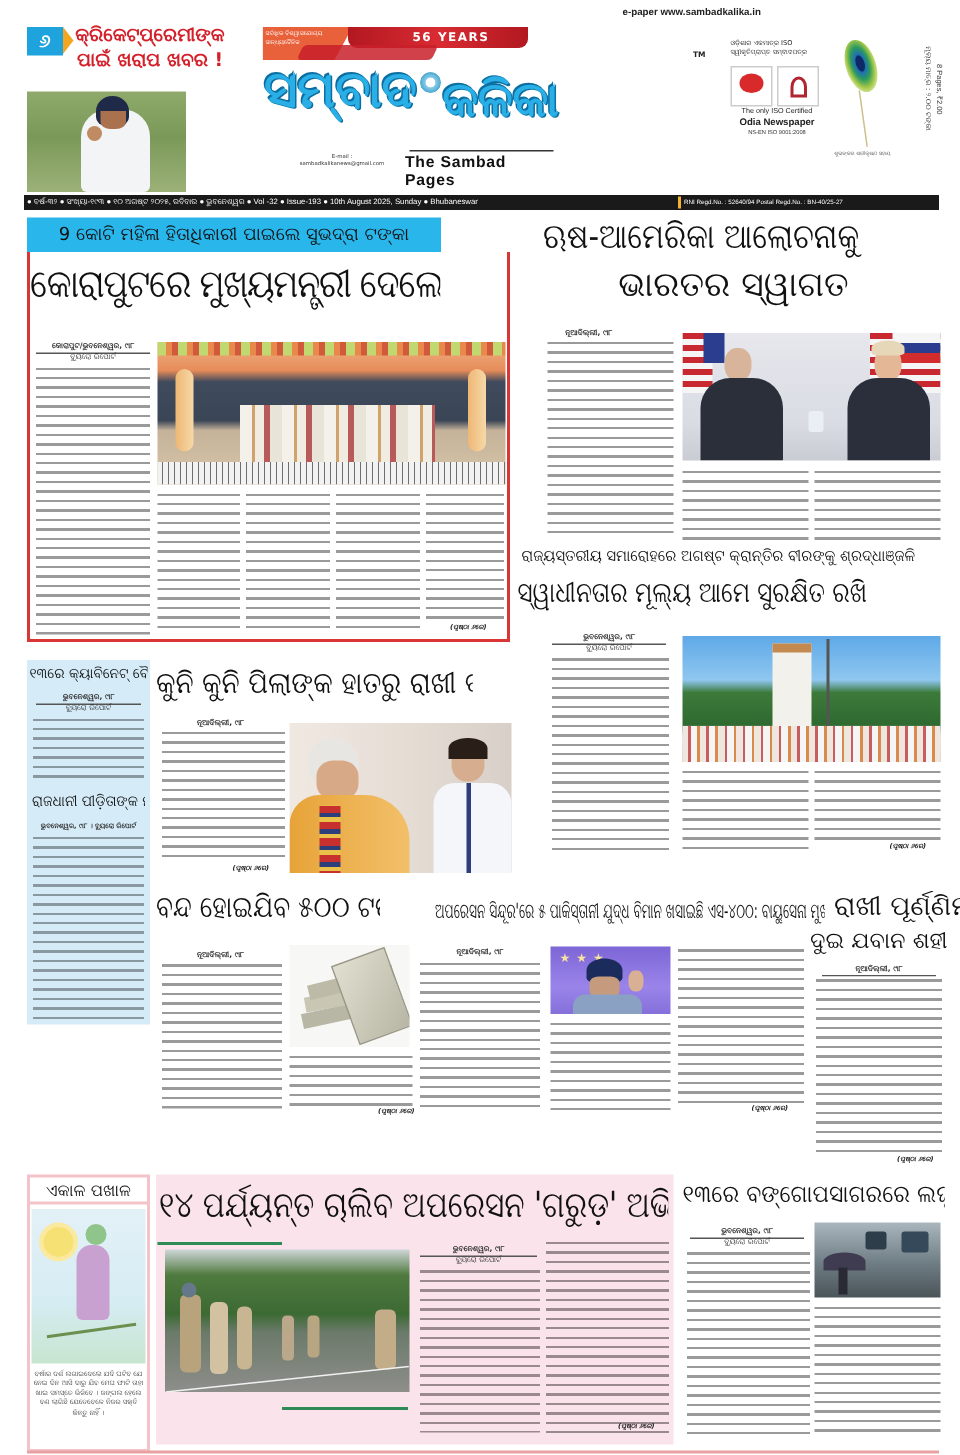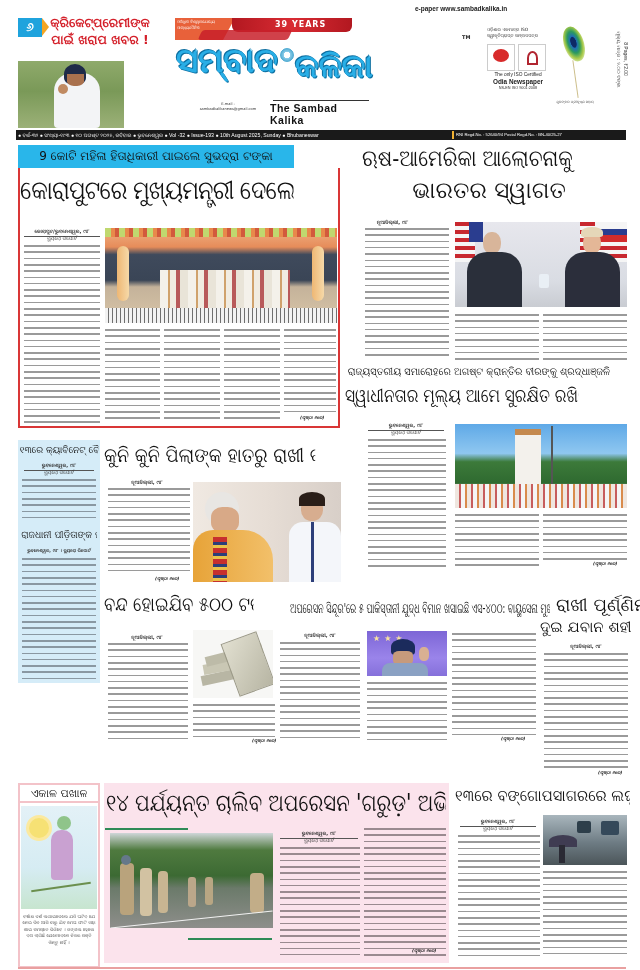--- a/index.html
+++ b/index.html
@@ -20,32 +20,32 @@
 <div class="abs photo" style="left:18px;top:61px;width:106px;height:67px;background:linear-gradient(180deg,#8faa6b 0%,#7a9958 45%,#9cb178 100%)">
   <div style="position:absolute;left:36px;top:12px;width:46px;height:55px;background:#f3f4f6;border-radius:18px 18px 4px 4px"></div>
   <div style="position:absolute;left:46px;top:3px;width:22px;height:20px;background:#1e2a48;border-radius:50% 50% 30% 30%"></div>
   <div style="position:absolute;left:49px;top:13px;width:17px;height:12px;background:#a9714e;border-radius:0 0 40% 40%"></div>
   <div style="position:absolute;left:40px;top:23px;width:10px;height:10px;background:#c08a62;border-radius:50%"></div>
 </div>
 
 <div class="abs" style="left:175px;top:18px;width:60px;height:22px;background:#e8613a;clip-path:polygon(0 0,100% 0,80% 100%,0 100%)"></div>
 <div class="abs" style="left:177px;top:19px;width:48px;font-size:4px;line-height:5.5px;color:#fff">ସର୍ବାଧିକ ବିଶ୍ୱାସଯୋଗ୍ୟ ସାନ୍ଧ୍ୟଦୈନିକ</div>
 <div class="abs" style="left:232px;top:18px;width:120px;height:14px;background:linear-gradient(90deg,#b21820,#d92b33,#b21820);border-radius:0 0 6px 6px"></div>
-<div class="abs" style="left:275px;top:18px;width:70px;font-size:8px;line-height:13px;font-weight:bold;color:#fff;letter-spacing:1px">39 YEARS</div>
+<div class="abs" style="left:275px;top:18px;width:70px;font-size:8px;line-height:13px;font-weight:bold;color:#fff;letter-spacing:1px">56 YEARS</div>
 <div class="abs" style="left:200px;top:30px;width:90px;height:10px;background:#c8202a;transform:skewX(-25deg);opacity:.85;border-radius:3px"></div>
 
 <div class="abs" style="left:176px;top:40px;width:100px;height:40px;font-size:34px;line-height:40px;font-weight:bold;color:#29aee6;text-shadow:1px 1px 0 #0d6fa1,-1px -1px 0 #0d6fa1">ସମ୍ବାଦ</div>
 <div class="abs" style="left:280px;top:48px;width:14px;height:14px;border-radius:50%;background:radial-gradient(circle,#fff 30%,#88cbe8 35%,#4aa8d0 70%,transparent 72%)"></div>
 <div class="abs" style="left:295px;top:46px;width:110px;height:40px;font-size:32px;line-height:40px;font-weight:bold;color:#29aee6;text-shadow:1px 1px 0 #0d6fa1,-1px -1px 0 #0d6fa1">କଳିକା</div>
 <div class="abs" style="left:462px;top:34px;font-size:5px;font-weight:bold;color:#222">TM</div>
 
 <div class="abs" style="left:198px;top:102px;width:60px;font-size:3.6px;text-align:center;color:#333">E-mail :</div>
 <div class="abs" style="left:178px;top:107px;width:100px;font-size:3.6px;text-align:center;color:#333">sambadkalikanews@gmail.com</div>
 <div class="abs" style="left:273px;top:100px;width:96px;height:1px;background:#333"></div>
-<div class="abs" style="left:270px;top:102px;width:104px;font-family:'Liberation Sans',sans-serif;font-size:10.5px;font-weight:bold;color:#111;letter-spacing:.5px">The Sambad Kalika</div>
+<div class="abs" style="left:270px;top:102px;width:104px;font-family:'Liberation Sans',sans-serif;font-size:10.5px;font-weight:bold;color:#111;letter-spacing:.5px">The Sambad Pages</div>
 
 <div class="abs" style="left:415px;top:5px;width:140px;font-family:'Liberation Sans',sans-serif;font-size:6.5px;font-weight:bold;color:#222">e-paper  www.sambadkalika.in</div>
 <div class="abs" style="left:487px;top:27px;width:60px;font-size:4.4px;line-height:6px;color:#222">ଓଡ଼ିଶାର ଏକମାତ୍ର ISO ସ୍ୱୀକୃତିପ୍ରାପ୍ତ ସମ୍ବାଦପତ୍ର</div>
 <div class="abs" style="left:487px;top:44px;width:28px;height:27px;background:#fff;border:1px solid #ccc">
   <div style="position:absolute;left:5px;top:4px;width:16px;height:13px;background:#d82a2a;border-radius:50%"></div>
 </div>
 <div class="abs" style="left:518px;top:44px;width:28px;height:27px;background:#fff;border:1px solid #ccc">
   <div style="position:absolute;left:8px;top:6px;width:11px;height:14px;border:2px solid #b12530;border-radius:50% 50% 0 0"></div>
 </div>
 <div class="abs" style="left:483px;top:72px;width:70px;font-family:'Liberation Sans',sans-serif;font-size:4.8px;color:#222;text-align:center">The only ISO Certified</div>

